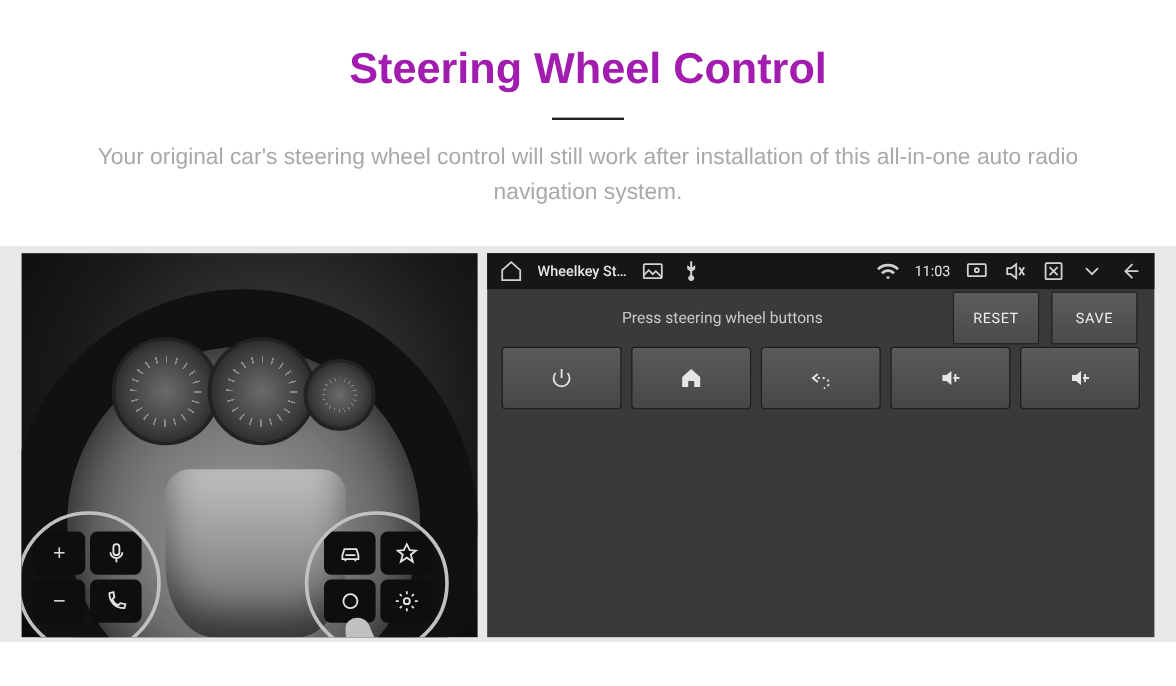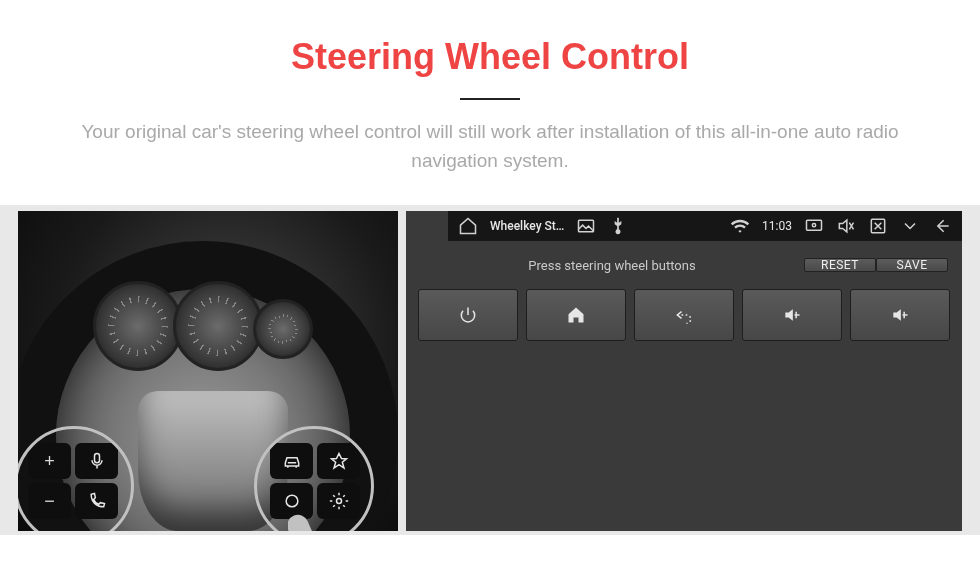--- a/index.html
+++ b/index.html
@@ -10,21 +10,21 @@
     background: #ffffff;
     overflow: hidden;
   }
   .header {
     text-align: center;
     padding-top: 36px;
   }
   .title {
     font-size: 36px;
     font-weight: 700;
-    color: #ef4444;
+    color: #a21caf;
   }
   .divider {
     width: 60px;
     height: 2px;
     background: #222;
     margin: 20px auto 18px;
   }
   .subtitle {
     font-size: 19px;
     color: #a9a9a9;
@@ -139,48 +139,48 @@
     color: #e6e6e6;
   }
   .statusbar {
     height: 30px;
     background: #161616;
     display: flex;
     align-items: center;
     padding: 10px 10px;
     font-size: 12px;
     gap: 12px;
-    margin-left: 42px;
   }
   .statusbar .app {
     display: flex;
     align-items: center;
     gap: 8px;
     font-weight: 500;
   }
   .statusbar .flex { flex: 1; }
   .statusbar .ico { display:inline-flex; opacity:.9; }
   .toolbar {
     height: 48px;
     display: flex;
     align-items: center;
     padding: 0 14px;
+    gap: 10px;
   }
   .toolbar .instr {
     flex: 1;
     text-align: center;
     font-size: 13px;
     color: #c9c9c9;
   }
   .tb-btn {
     background: #555;
     background: linear-gradient(#5c5c5c, #4a4a4a);
     border: 1px solid #222;
     border-radius: 2px;
-    height: 14px;
+    height: 44px;
     min-width: 72px;
     color: #eee;
     font-size: 12px;
     letter-spacing: .5px;
     display: flex;
     align-items: center;
     justify-content: center;
     cursor: pointer;
   }
   .tile-row {

